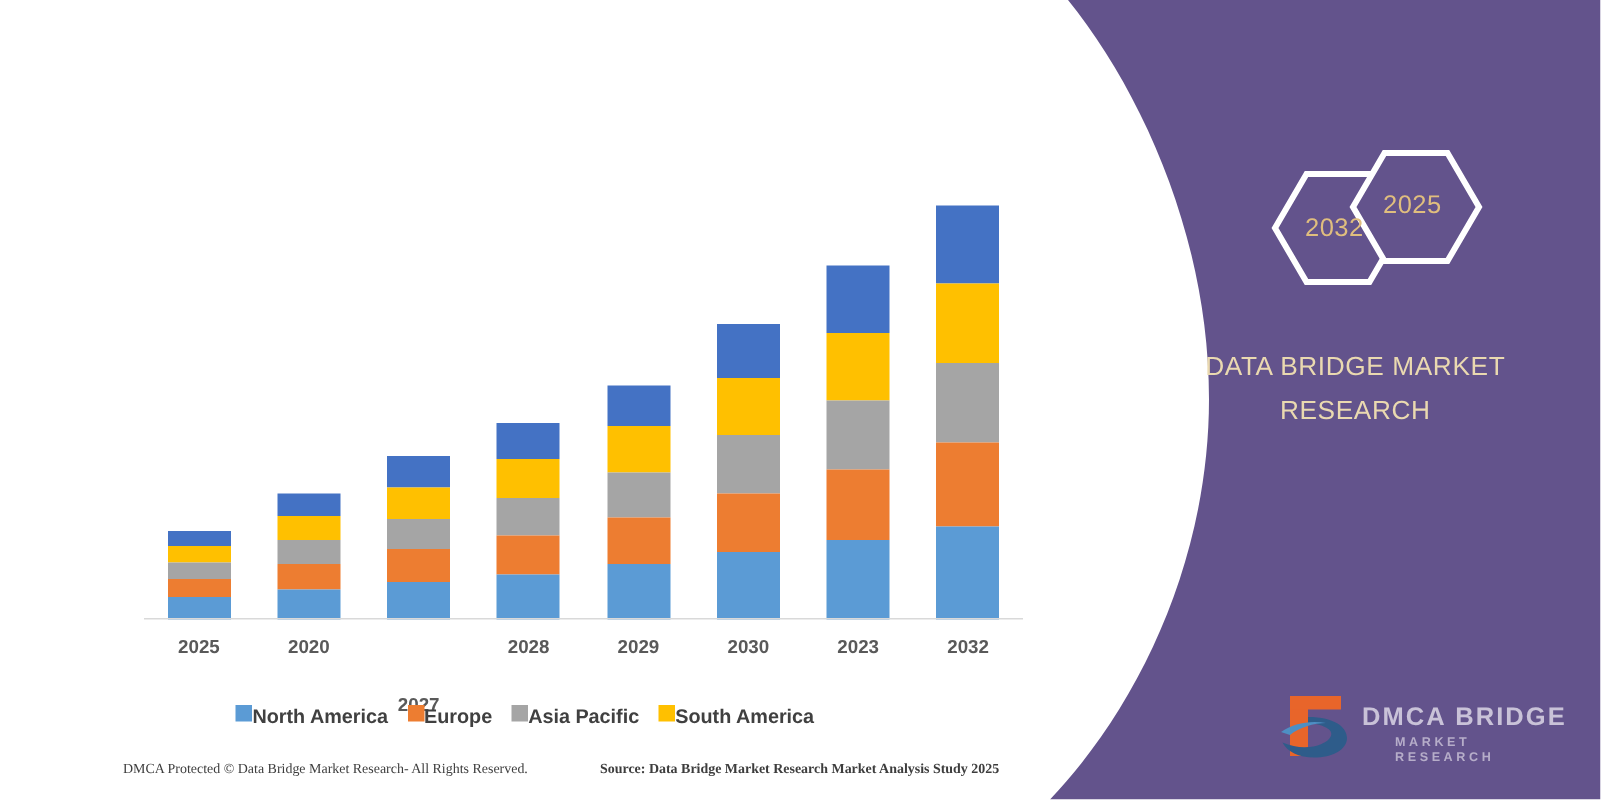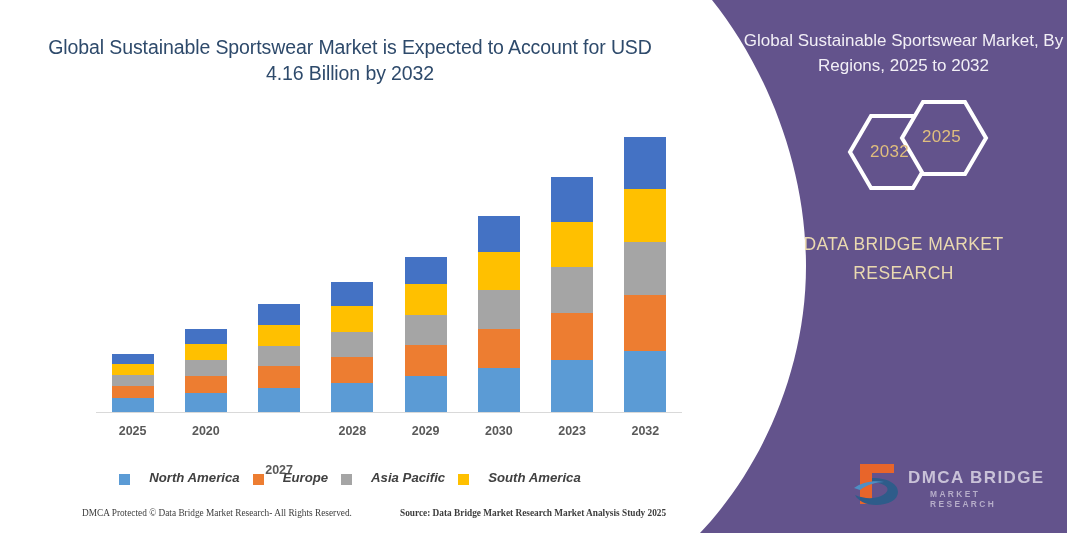--- a/index.html
+++ b/index.html
@@ -76,21 +76,21 @@
 
   #legend {
     position:absolute;
     left:0; top:470px;
     width:700px;
     display:flex;
     justify-content:center;
     align-items:center;
     gap:13px;
   }
-  .legend-item { display:flex; align-items:flex-end; gap:19px;font-style:italic; }
+  .legend-item { display:flex; align-items:flex-start; gap:0; }
   .legend-swatch { width:11px; height:11px; display:block; }
   .legend-label {
     font-size:13.2px;
     font-weight:bold;
     color:#404040;
     white-space:nowrap;
   }
 
   #footer {
     position:absolute;
@@ -173,21 +173,20 @@
 <div id="infographic">
 
   <svg id="purple-panel" viewBox="0 0 1067 533" preserveAspectRatio="none">
     <path id="purple-shape" d="M 712,0 L 1067,0 L 1067,533 L 700,533
              C 760,470 806,372 806,266
              C 806,160 762,62 712,0 Z" fill="#63538C"></path>
   </svg>
 
   <div id="chart-panel">
 
-    <div id="chart-title">Global Sustainable Sportswear Market is Expected to Account for USD 4.16 Billion by 2032</div>
 
     <div id="plot-area">
         <div class="bar-col" style="left: 15.625px;">
           <div class="seg" style="height: 15.0772px; background: rgb(91, 155, 213);"></div>
           <div class="seg" style="height: 12.0617px; background: rgb(237, 125, 49);"></div>
           <div class="seg" style="height: 11.0566px; background: rgb(165, 165, 165);"></div>
           <div class="seg" style="height: 11.0566px; background: rgb(255, 192, 0);"></div>
           <div class="seg" style="height: 10.0515px; background: rgb(68, 114, 196);"></div>
         </div>
         <div class="bar-col" style="left: 88.875px;">
@@ -272,21 +271,20 @@
       </div>
 
     <div id="footer">
       <span id="footer-left" class="footer-text">DMCA Protected © Data Bridge Market Research-  All Rights Reserved.</span>
       <span id="footer-right" class="footer-text">Source: Data Bridge Market Research  Market Analysis Study 2025</span>
     </div>
   </div>
 
   <div id="panel-content">
 
-    <div id="panel-title">Global Sustainable Sportswear Market, By Regions, 2025 to 2032</div>
 
     <div id="hexes">
       <svg width="327" height="105" viewBox="0 0 327 105">
         <polygon points="110,52 131,16 173,16 194,52 173,88 131,88" fill="none" stroke="#FFFFFF" stroke-width="4"></polygon>
         <polygon points="162,38 183,2 225,2 246,38 225,74 183,74" fill="#63538C" stroke="#FFFFFF" stroke-width="4"></polygon>
       </svg>
       <span class="hex-year" style="left:130px; top:42px;">2032</span>
       <span class="hex-year" style="left:182px; top:27px;">2025</span>
     </div>
 

